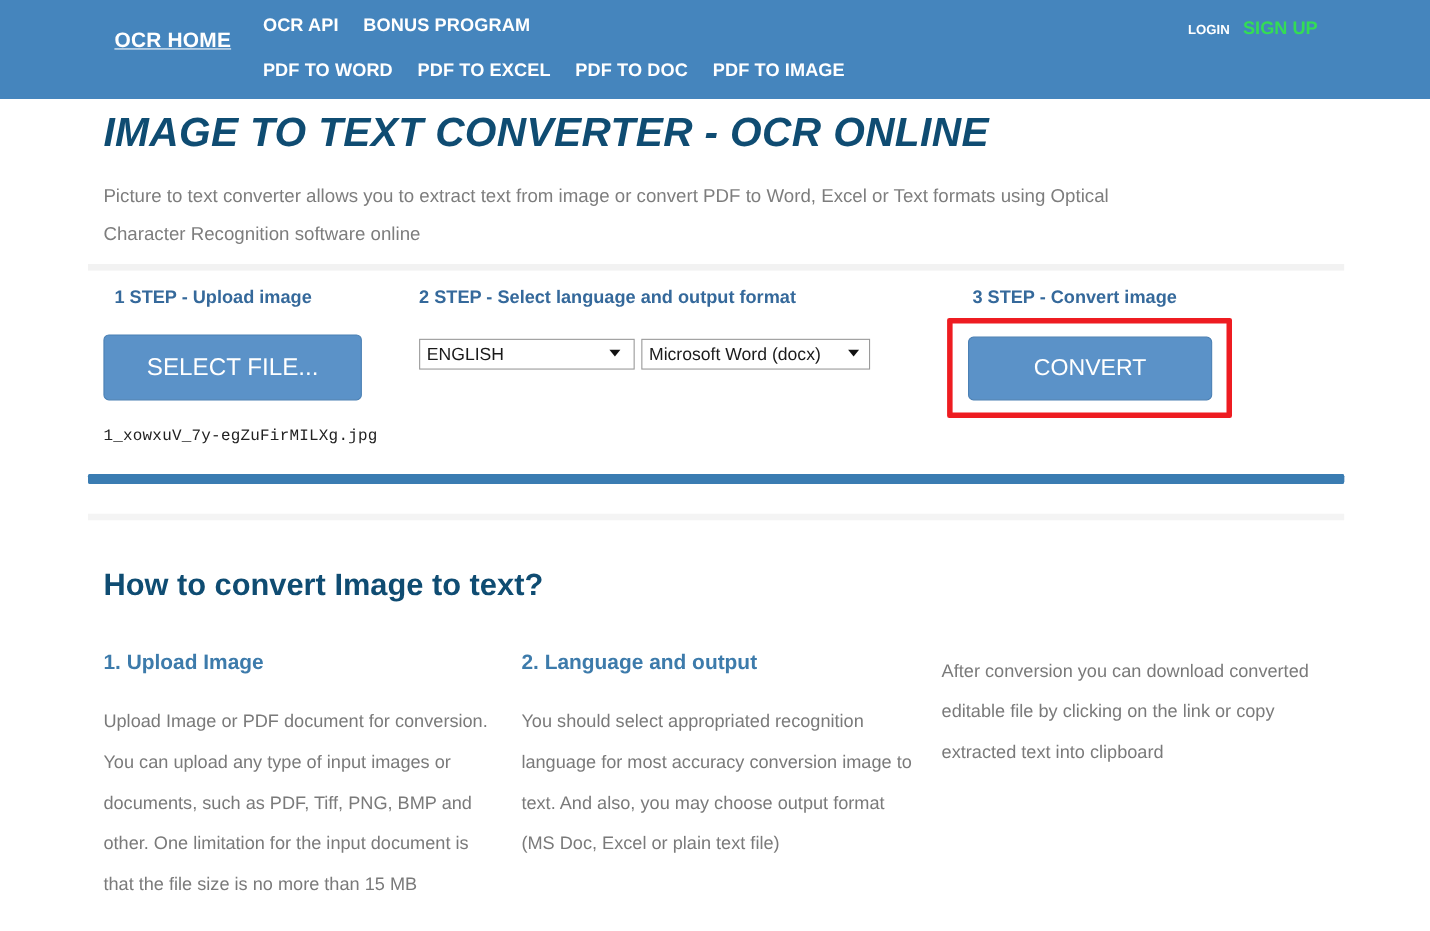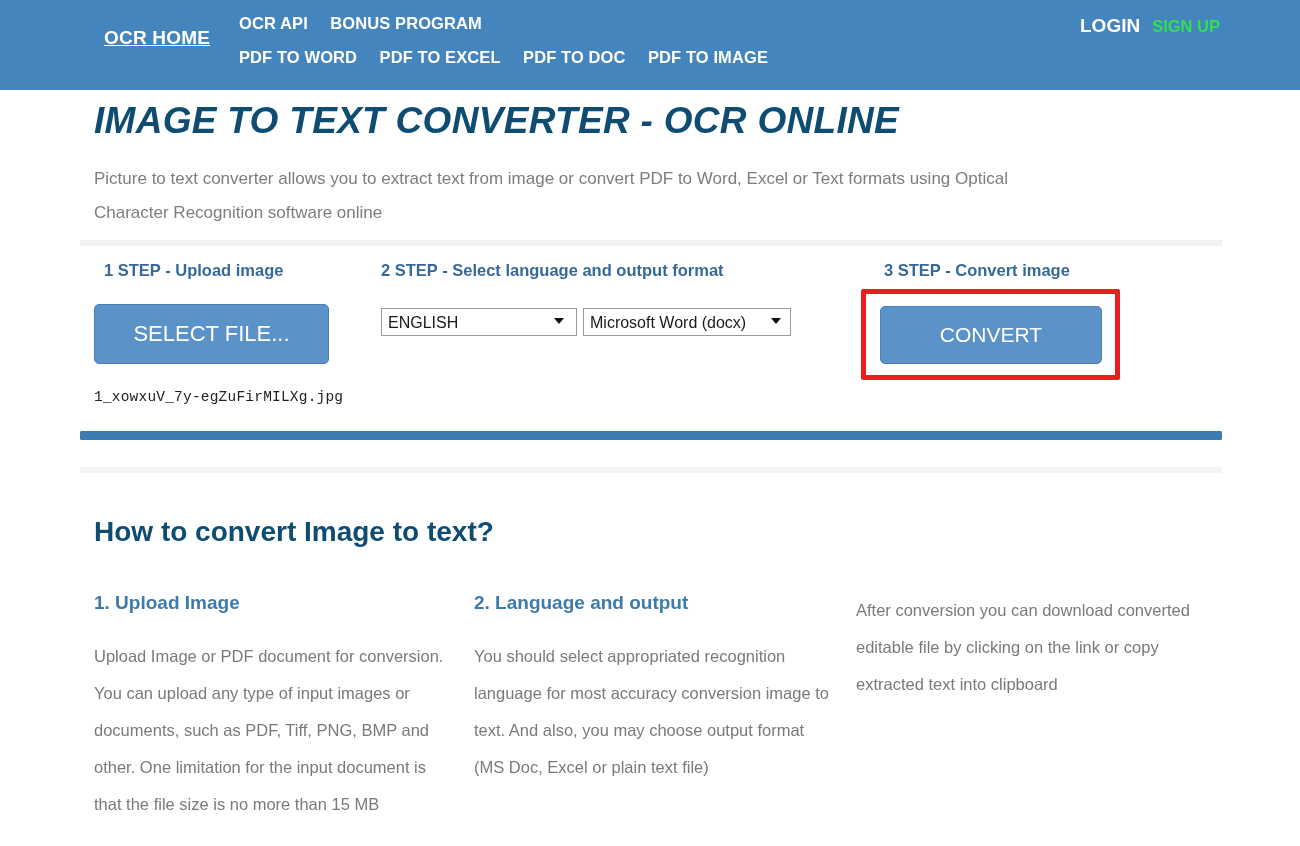--- a/index.html
+++ b/index.html
@@ -39,31 +39,31 @@
   .nav-link {
     display: inline-block;
     color: #ffffff;
     font-size: 16.5px;
     font-weight: bold;
     text-decoration: none;
     letter-spacing: 0.1px;
     margin-right: 18px;
     cursor: pointer;
   }
-  .nav-row.second { margin-top: 9px; }
+  .nav-row.second { margin-top: 16px; }
   .nav-right {
     position: absolute;
     right: 78px; top: 11px;
     width: 142px;
     text-align: left;
     line-height: 30px;
   }
   .nav-login {
     color: #ffffff;
-    font-size: 19px;
+    font-size: 12px;
     font-weight: bold;
     text-decoration: none;
     margin-right: 12px;
     cursor: pointer;
   }
   .nav-signup {
     color: #33dd55;
     font-size: 16.5px;
     font-weight: bold;
     text-decoration: none;

